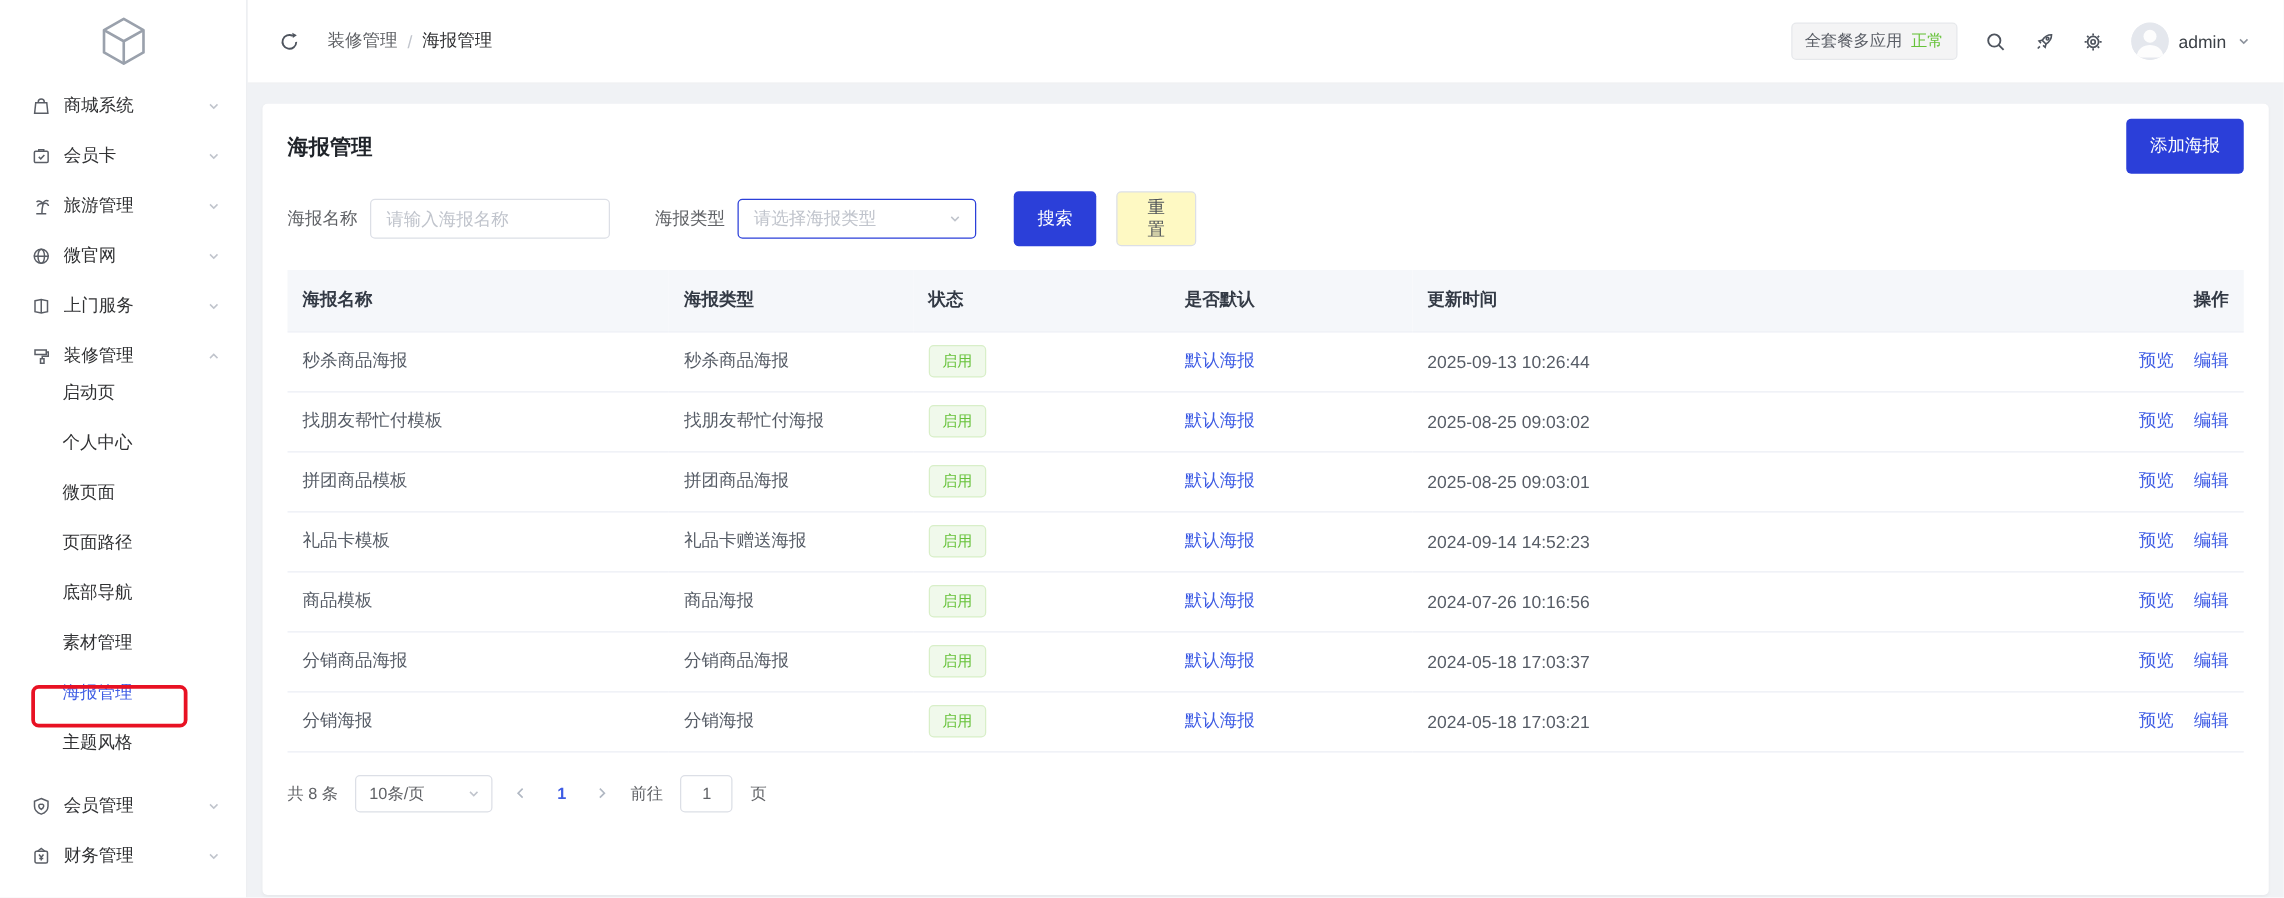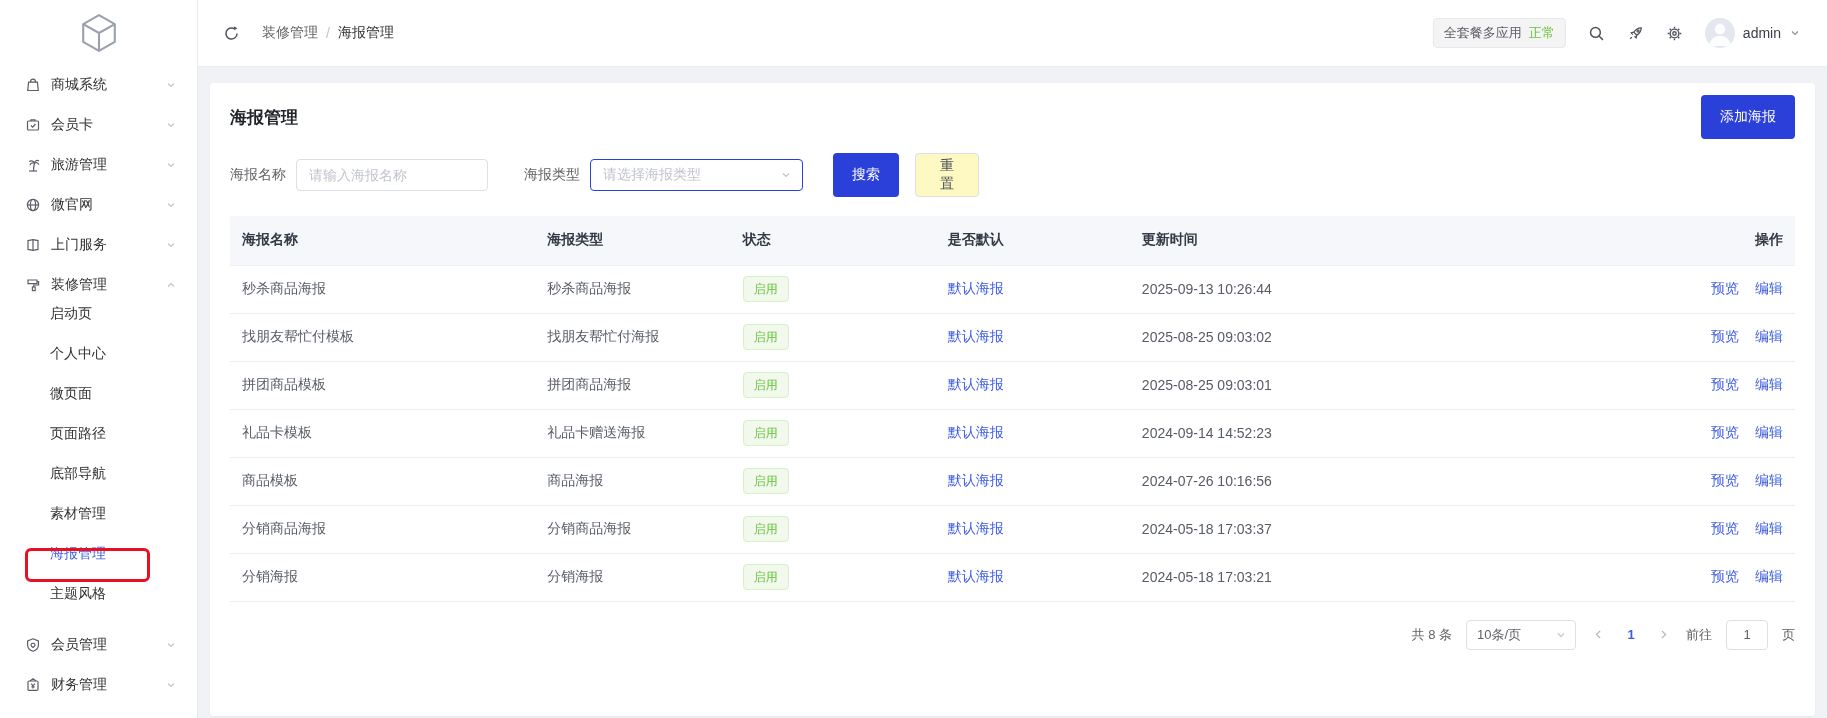--- a/index.html
+++ b/index.html
@@ -60,35 +60,35 @@
   .page-title{font-size:17px;font-weight:700;color:#1f2329;}
   .btn{border:none;border-radius:4px;font-size:14px;height:44px;cursor:pointer;font-family:Liberation Mono, monospace;}
   .btn-primary{background:var(--primary);color:#fff;padding:0 19px;}
   .btn-plain{background:#fef9c3;border:1px solid var(--border);color:#4e5358;padding:0 18px;}
 
   .filters{margin-top:20px;display:flex;align-items:center;}
   .f-label{color:var(--text-sub);margin-right:10px;white-space:nowrap;}
   .f-input{width:192px;height:32px;border:1px solid var(--border);border-radius:4px;padding:0 12px;font-size:14px;color:var(--text-main);font-family:inherit;outline:none;}
   .f-input::placeholder{color:#c0c4cc;}
   .f-group2{margin-left:36px;display:flex;align-items:center;}
-  .f-select{width:213px;height:32px;border:1px solid var(--primary);border-radius:4px;display:flex;align-items:center;justify-content:space-between;padding:0 10px 0 12px;cursor:pointer;background:#fff;}
+  .f-select{width:191px;height:32px;border:1px solid var(--primary);border-radius:4px;display:flex;align-items:center;justify-content:space-between;padding:0 10px 0 12px;cursor:pointer;background:#fff;}
   .f-select .ph{color:#c0c4cc;font-size:14px;}
   .f-select .chev{color:#c0c4cc;}
   .btn-search{margin-left:30px;width:66px;}
   .btn-reset{margin-left:16px;width:64px;}
 
   table{width:100%;border-collapse:collapse;margin-top:19px;font-size:14px;table-layout:fixed;}
   thead th{background:#f5f7fa;color:#333a45;font-weight:600;height:49px;text-align:left;padding:0 12px;border-bottom:1px solid var(--divider);}
   tbody td{height:48px;border-bottom:1px solid var(--divider);color:#565c66;padding:0 12px;white-space:nowrap;overflow:hidden;}
   .t-right{text-align:right;}
   .tag{display:inline-block;font-size:12px;line-height:1;color:var(--success);background:var(--success-bg);border:1px solid var(--success-border);border-radius:4px;padding:6px 10px;}
   a.link{color:var(--link);text-decoration:none;cursor:pointer;}
   .cell-actions a.link + a.link{margin-left:16px;}
 
-  .pagination{margin-top:18px;display:flex;align-items:center;justify-content:flex-end;gap:14px;color:var(--text-sub);font-size:13px;}
+  .pagination{margin-top:18px;display:flex;align-items:center;gap:14px;color:var(--text-sub);font-size:13px;}
   .pg-size{height:30px;width:110px;border:1px solid var(--border);border-radius:4px;display:flex;align-items:center;justify-content:space-between;padding:0 8px 0 10px;cursor:pointer;background:#fff;}
   .pg-size .chev{color:#c0c4cc;}
   .pg-arrow{color:#b1b8c3;display:flex;align-items:center;cursor:pointer;padding:0 2px;}
   .pg-current{color:var(--link);font-weight:700;min-width:20px;text-align:center;cursor:pointer;}
   .pg-goto-input{width:42px;height:30px;border:1px solid var(--border);border-radius:4px;text-align:center;font-size:13px;color:var(--text-sub);font-family:inherit;outline:none;}
   svg{display:block;}
 </style>
 </head>
 <body>
 

